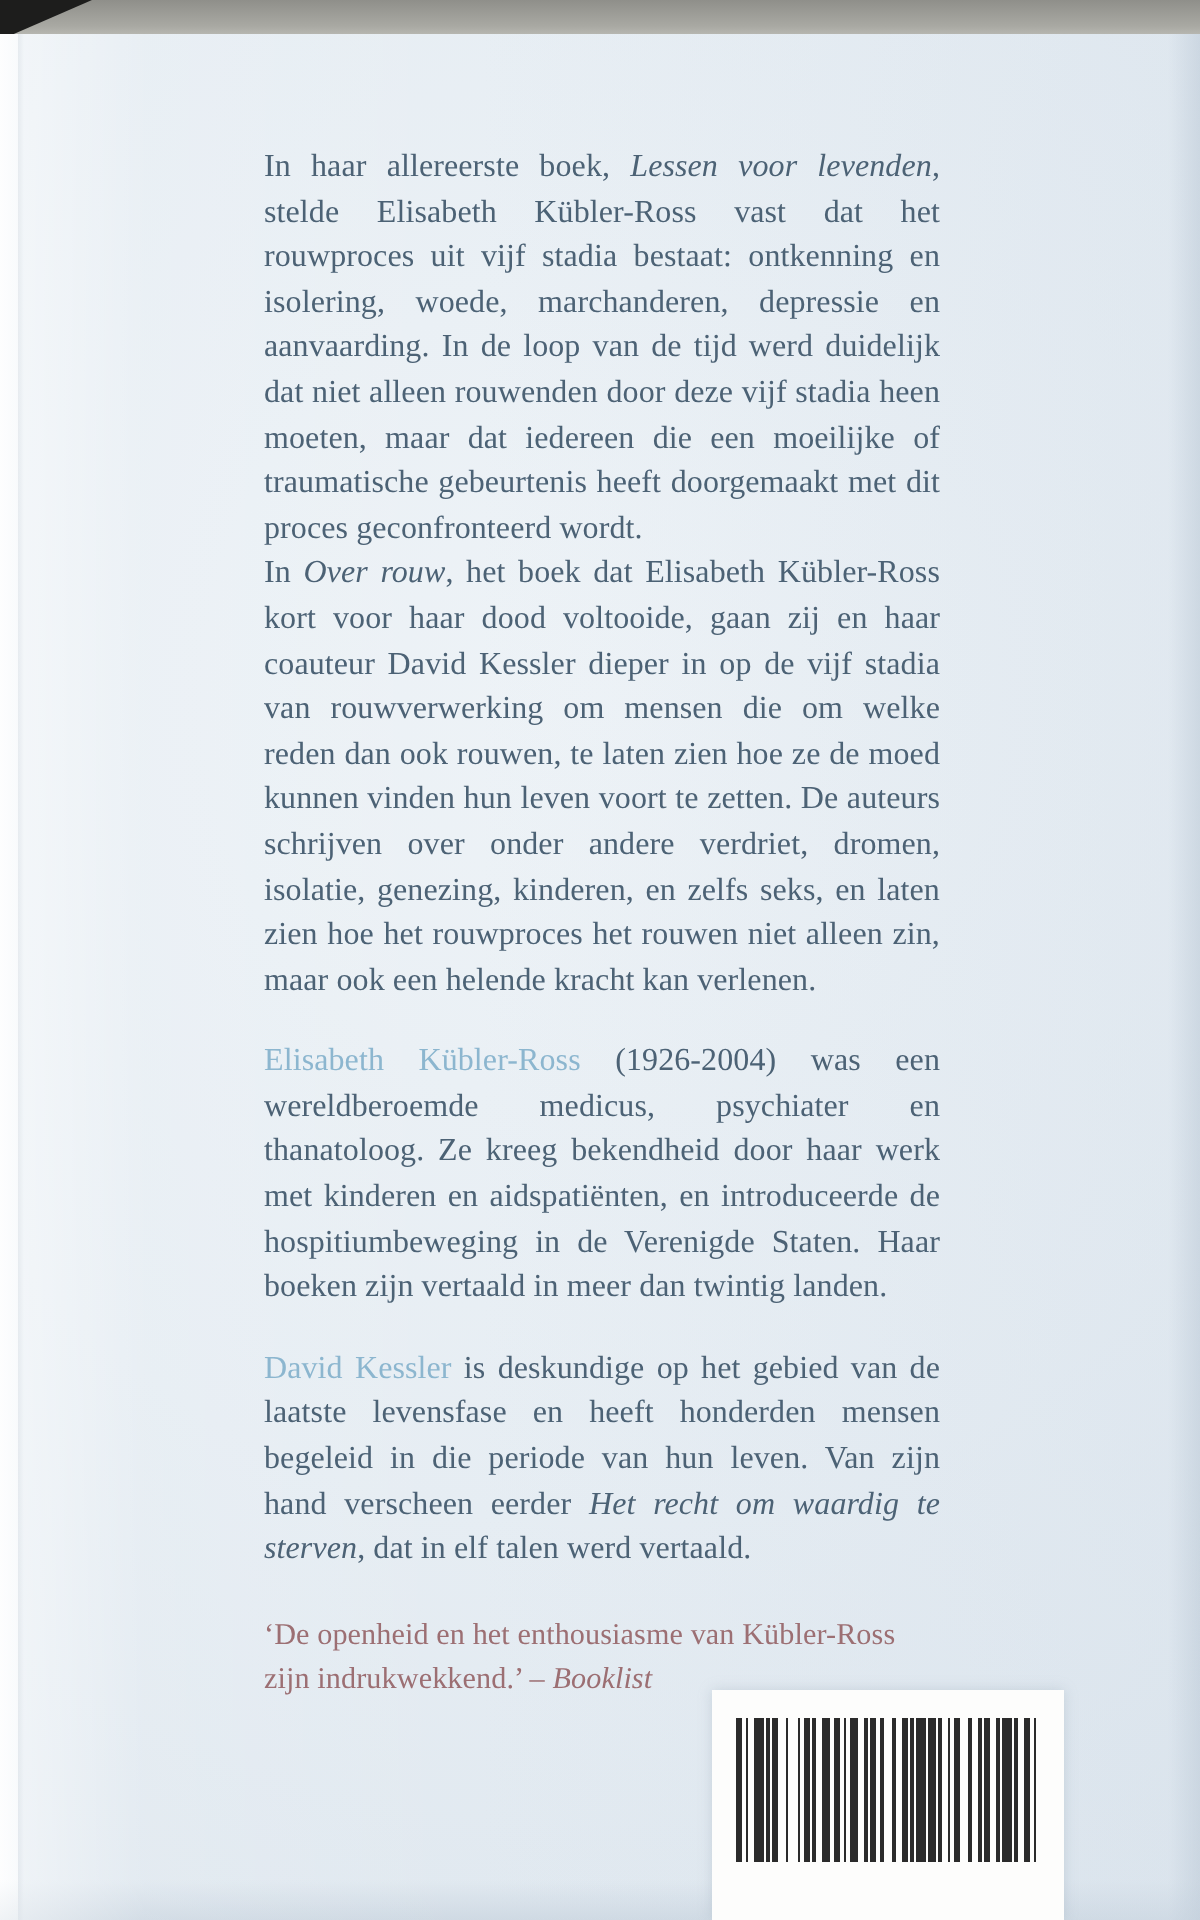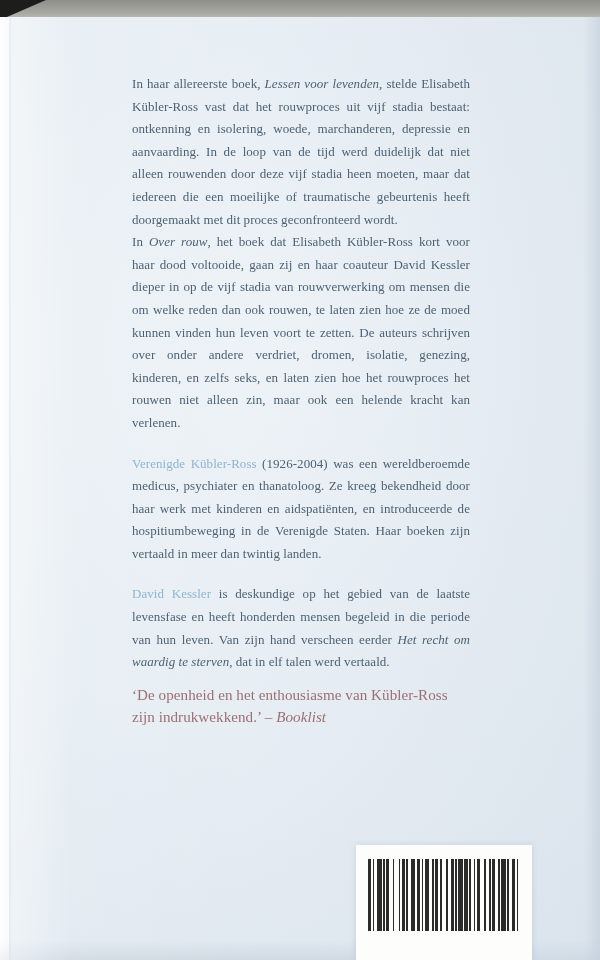--- a/index.html
+++ b/index.html
@@ -98,27 +98,27 @@
     left: 132px;
     top: 56px;
     width: 338px;
     z-index: 3;
   }
 
   .para {
     margin: 0 0 0 0;
     text-align: justify;
     text-justify: inter-word;
-    font-size: 13px;
+    font-size: 16px;
     line-height: 22.6px;
     color: #4c6275;
     letter-spacing: 0.05px;
   }
   .para.gap-lead   { margin-top: 18px; }
-  .para.gap-review { margin-top: 10px; }
+  .para.gap-review { margin-top: 20px; }
 
   .it { font-style: italic; }
 
   .name {
     color: #8cb6cf;
   }
 
   .review {
     color: #9c6f73;
     font-size: 15.1px;
@@ -192,21 +192,21 @@
     <div class="spine-crease"></div>
     <div class="right-edge-shade"></div>
     <div class="bottom-edge-shade"></div>
 
     <div id="blurb">
 
       <p class="para"><span>In haar allereerste boek, </span><span class="it">Lessen voor levenden</span><span>, stelde Elisabeth Kübler-Ross vast dat het rouwproces uit vijf stadia bestaat: ontkenning en isolering, woede, marchanderen, depressie en aanvaarding. In de loop van de tijd werd duidelijk dat niet alleen rouwenden door deze vijf stadia heen moeten, maar dat iedereen die een moeilijke of traumatische gebeurtenis heeft doorgemaakt met dit proces geconfronteerd wordt.</span></p>
 
       <p class="para"><span>In </span><span class="it">Over rouw</span><span>, het boek dat Elisabeth Kübler-Ross kort voor haar dood voltooide, gaan zij en haar coauteur David Kessler dieper in op de vijf stadia van rouwverwerking om mensen die om welke reden dan ook rouwen, te laten zien hoe ze de moed kunnen vinden hun leven voort te zetten. De auteurs schrijven over onder andere verdriet, dromen, isolatie, genezing, kinderen, en zelfs seks, en laten zien hoe het rouwproces het rouwen niet alleen zin, maar ook een helende kracht kan verlenen.</span></p>
 
-      <p class="para gap-lead"><span class="name">Verenigde Kübler-Ross</span><span> (1926-2004) was een wereldberoemde medicus, psychiater en thanatoloog. Ze kreeg bekendheid door haar werk met kinderen en aidspatiënten, en introduceerde de hospitiumbeweging in de Verenigde Staten. Haar boeken zijn vertaald in meer dan twintig landen.</span></p>
+      <p class="para gap-lead"><span class="name">Elisabeth Kübler-Ross</span><span> (1926-2004) was een wereldberoemde medicus, psychiater en thanatoloog. Ze kreeg bekendheid door haar werk met kinderen en aidspatiënten, en introduceerde de hospitiumbeweging in de Verenigde Staten. Haar boeken zijn vertaald in meer dan twintig landen.</span></p>
 
       <p class="para gap-lead"><span class="name">David Kessler</span><span> is deskundige op het gebied van de laatste levensfase en heeft honderden mensen begeleid in die periode van hun leven. Van zijn hand verscheen eerder </span><span class="it">Het recht om waardig te sterven</span><span>, dat in elf talen werd vertaald.</span></p>
 
       <p class="para review gap-review"><span>‘De openheid en het enthousiasme van Kübler-Ross zijn indrukwekkend.’ – </span><span class="it">Booklist</span></p>
 
     </div>
 
 
     <div id="barcode-block">
       <div id="barcode-bars">

